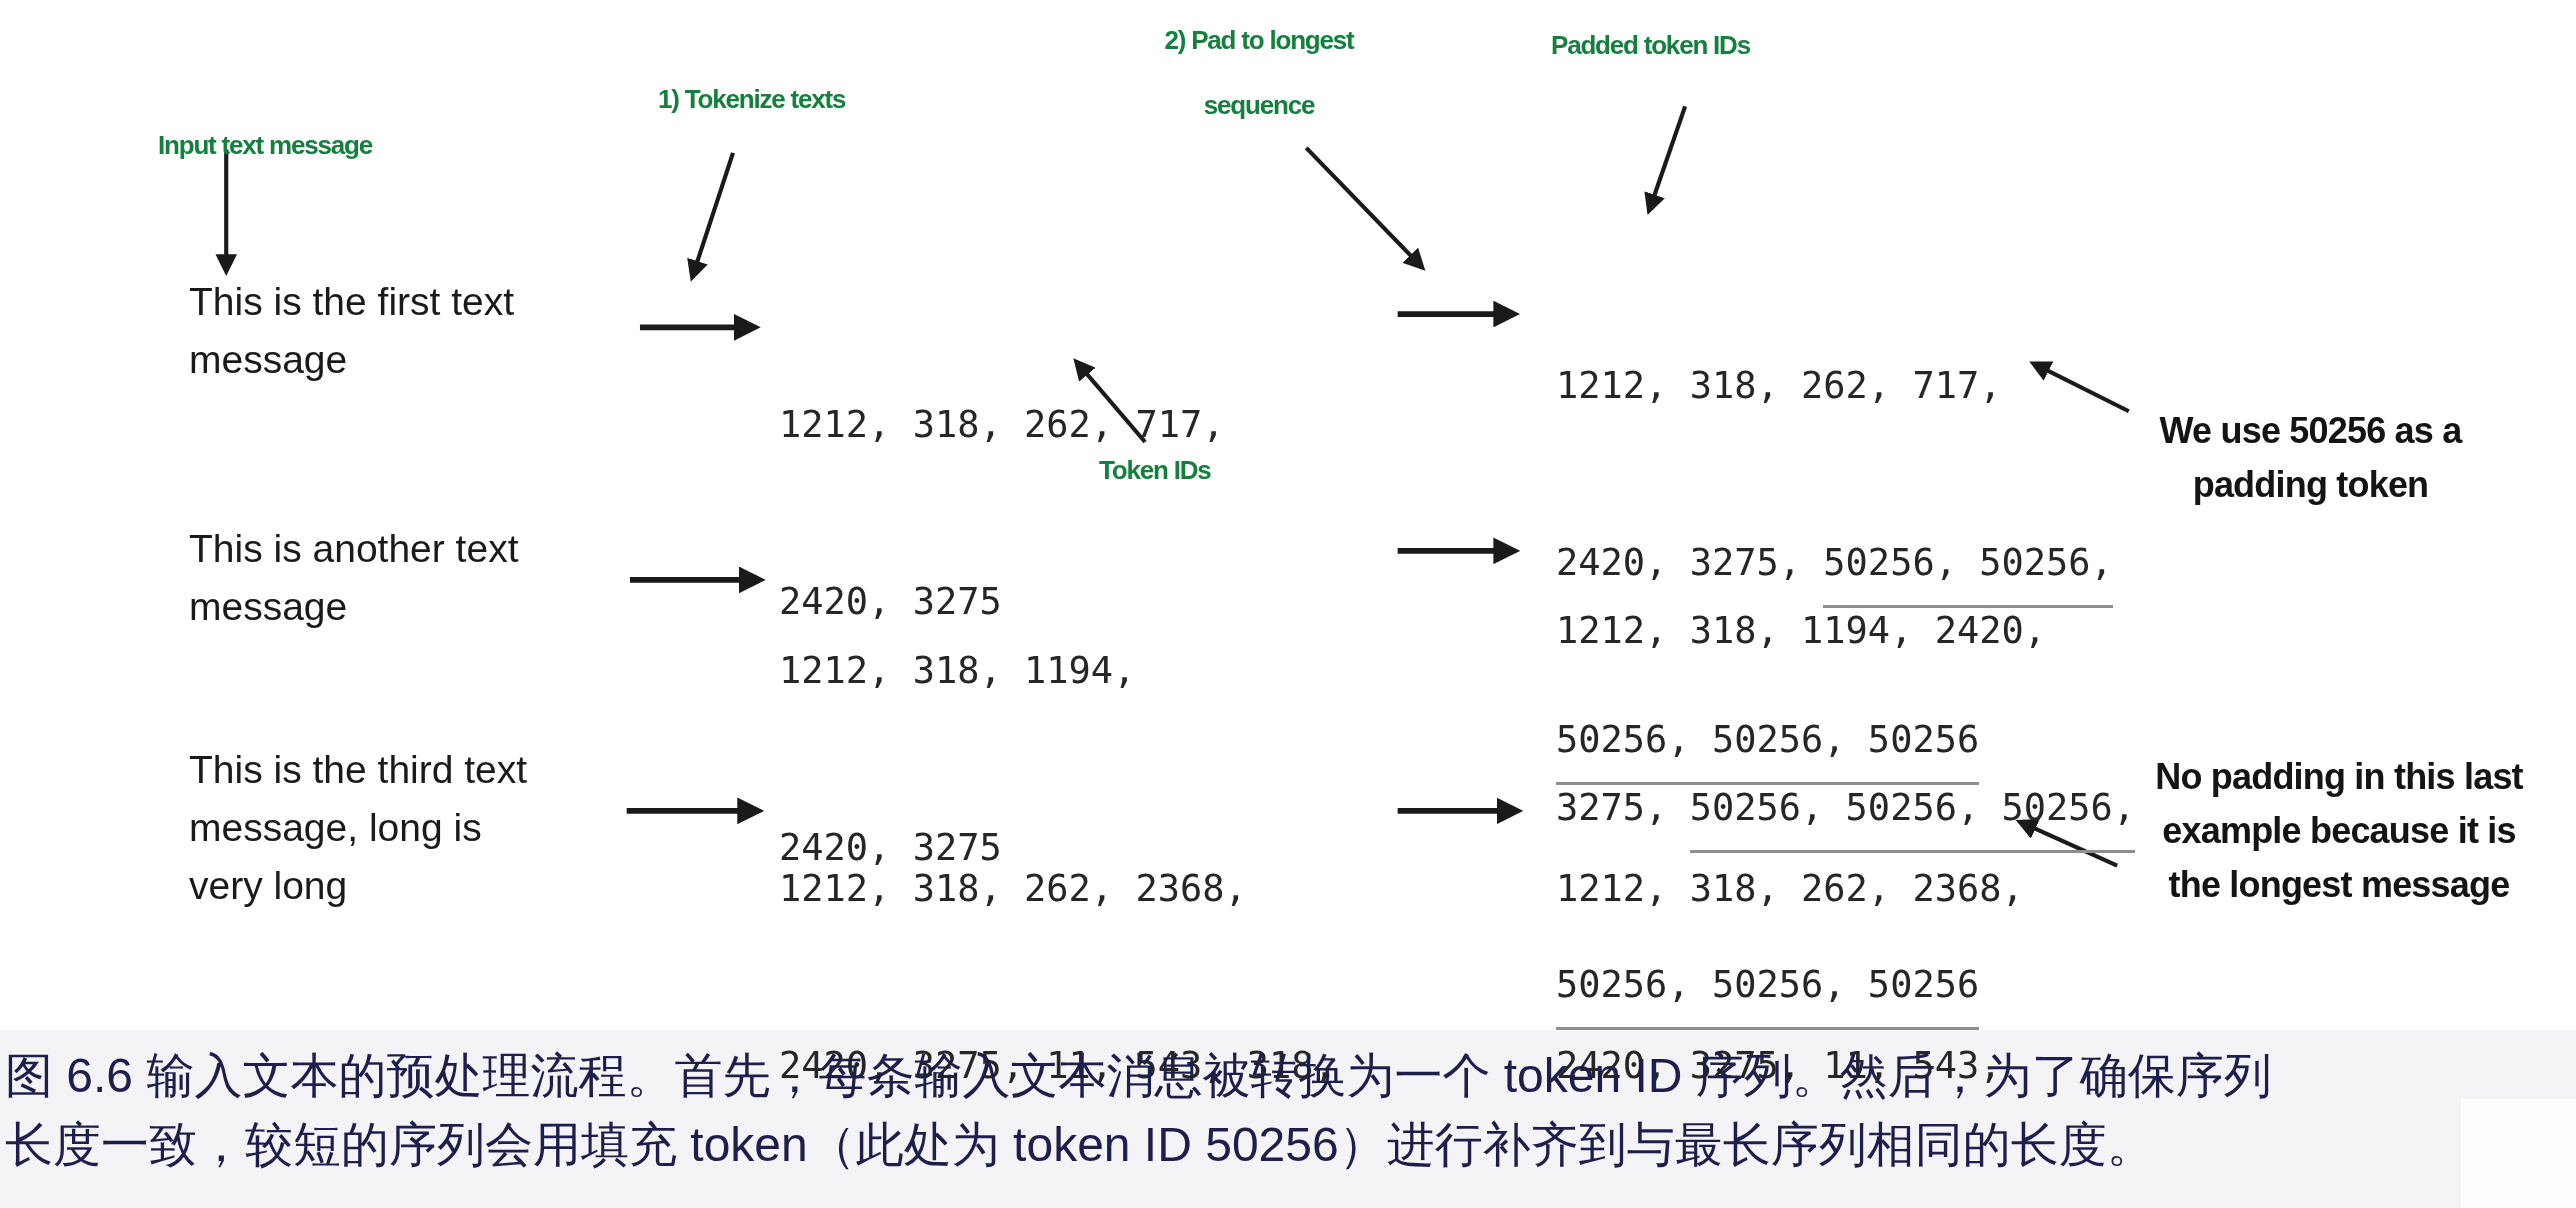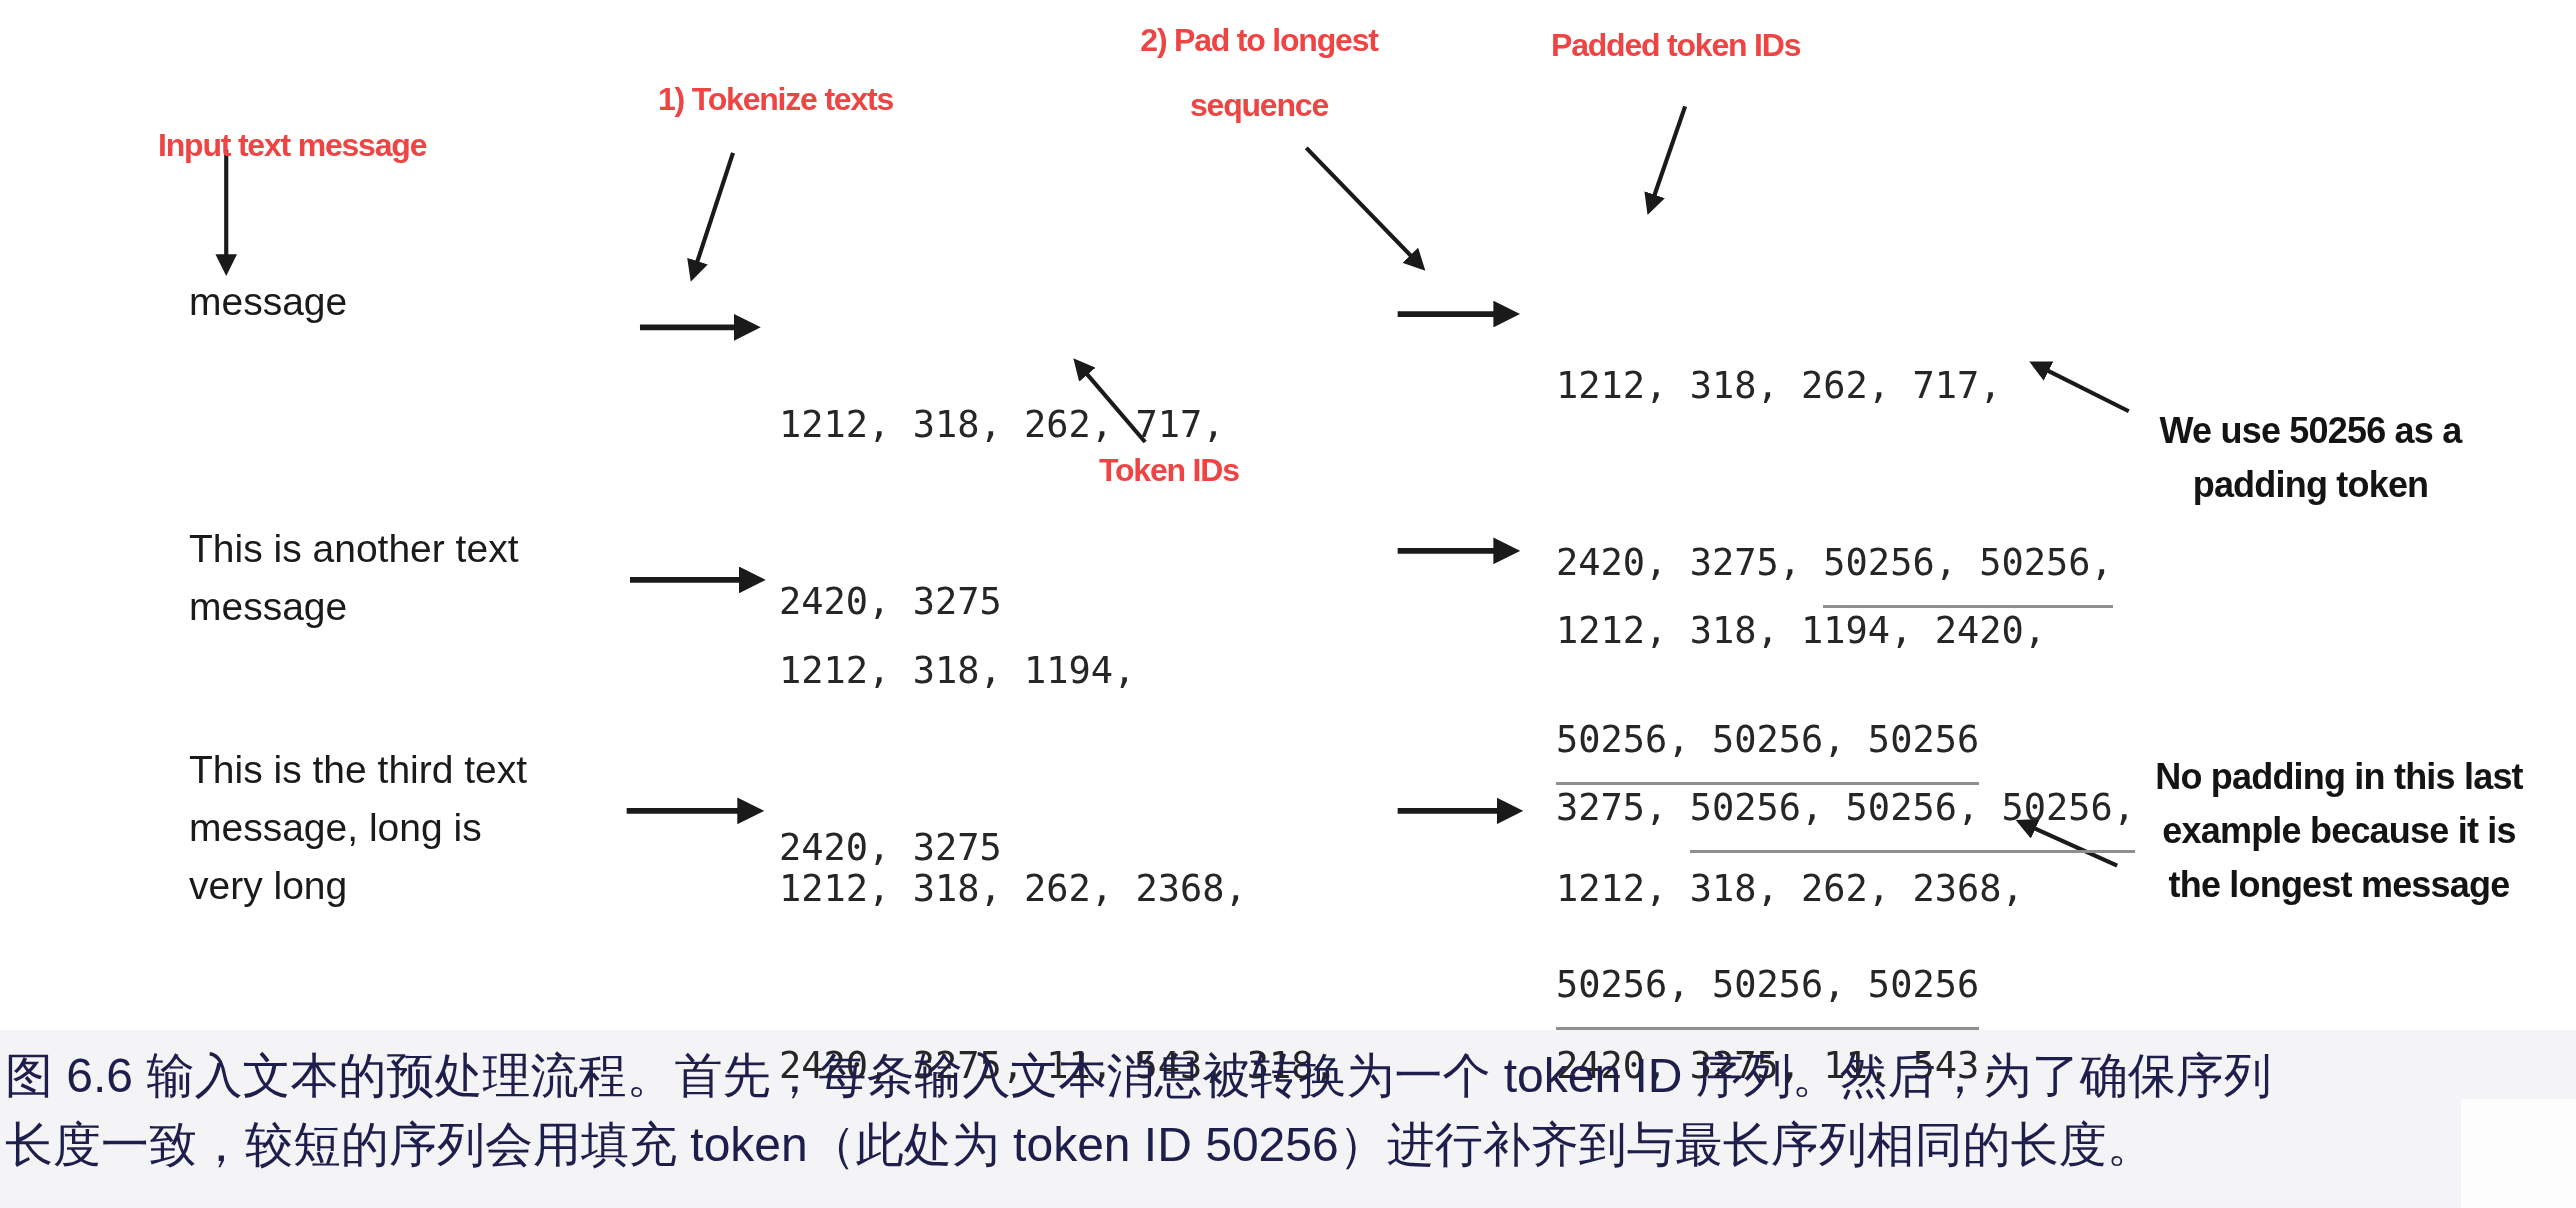--- a/index.html
+++ b/index.html
@@ -1,21 +1,21 @@
 <!DOCTYPE html>
 <html style="font-size:13.3px"><head>
 <meta charset="utf-8">
 <style>
   html,body{margin:0;padding:0;background:#ffffff;}
   #canvas{position:relative;width:2576px;height:1208px;background:#ffffff;overflow:hidden;
           font-family:"Liberation Sans",sans-serif;}
   svg.overlay{position:absolute;left:0;top:0;z-index:2;pointer-events:none;}
 
-  .lbl{position:absolute;z-index:3;font-weight:700;font-size:32px;line-height:47px;
-       color:#ef4444;letter-spacing:-1.2px;white-space:nowrap;}
+  .lbl{position:absolute;z-index:3;font-weight:700;font-size:26px;line-height:47px;
+       color:#15803d;letter-spacing:-1.2px;white-space:nowrap;}
   .lbl.center{text-align:center;line-height:65px;}
 
   .msg{position:absolute;z-index:3;font-size:39px;line-height:58px;color:#1a1a1a;white-space:nowrap;}
 
   .mono{position:absolute;z-index:3;font-family:"DejaVu Sans Mono","Liberation Mono",monospace;
         font-size:37px;line-height:59px;color:#262626;white-space:pre;}
   .msg-col{left:189px;}
   .tok-col{left:779px;}
   .pad-col{left:1556px;}
   .u{border-bottom:3.3px solid #8f8f8f;padding-bottom:21px;}
@@ -59,20 +59,21 @@
   <div class="lbl" style="left:158px;top:76px;margin-top:46px;">Input text message</div>
   <div class="lbl" style="left:658px;top:76px;text-align:center;">1) Tokenize texts</div>
   <div class="lbl center" style="left:1093px;top:8.3px;width:332px;">
     <div>2) Pad to longest</div>
     <div>sequence</div>
   </div>
   <div class="lbl" style="left:1551px;top:21.6px;">Padded token IDs</div>
   <div class="lbl" style="left:1099px;top:447px;">Token IDs</div>
 
   <div class="msg msg-col" style="top:273px;">
+    <div>This is the first text</div>
     <div>message</div>
   </div>
   <div class="mono tok-col" style="top:277px;">
     <div>1212, 318, 262, 717,</div>
     <div>2420, 3275</div>
   </div>
   <div class="mono pad-col" style="top:238px;">
     <div><span>1212, 318, 262, 717,</span><span class="u"></span></div>
     <div><span>2420, 3275, </span><span class="u">50256, 50256,</span></div>
     <div><span></span><span class="u">50256, 50256, 50256</span></div>

